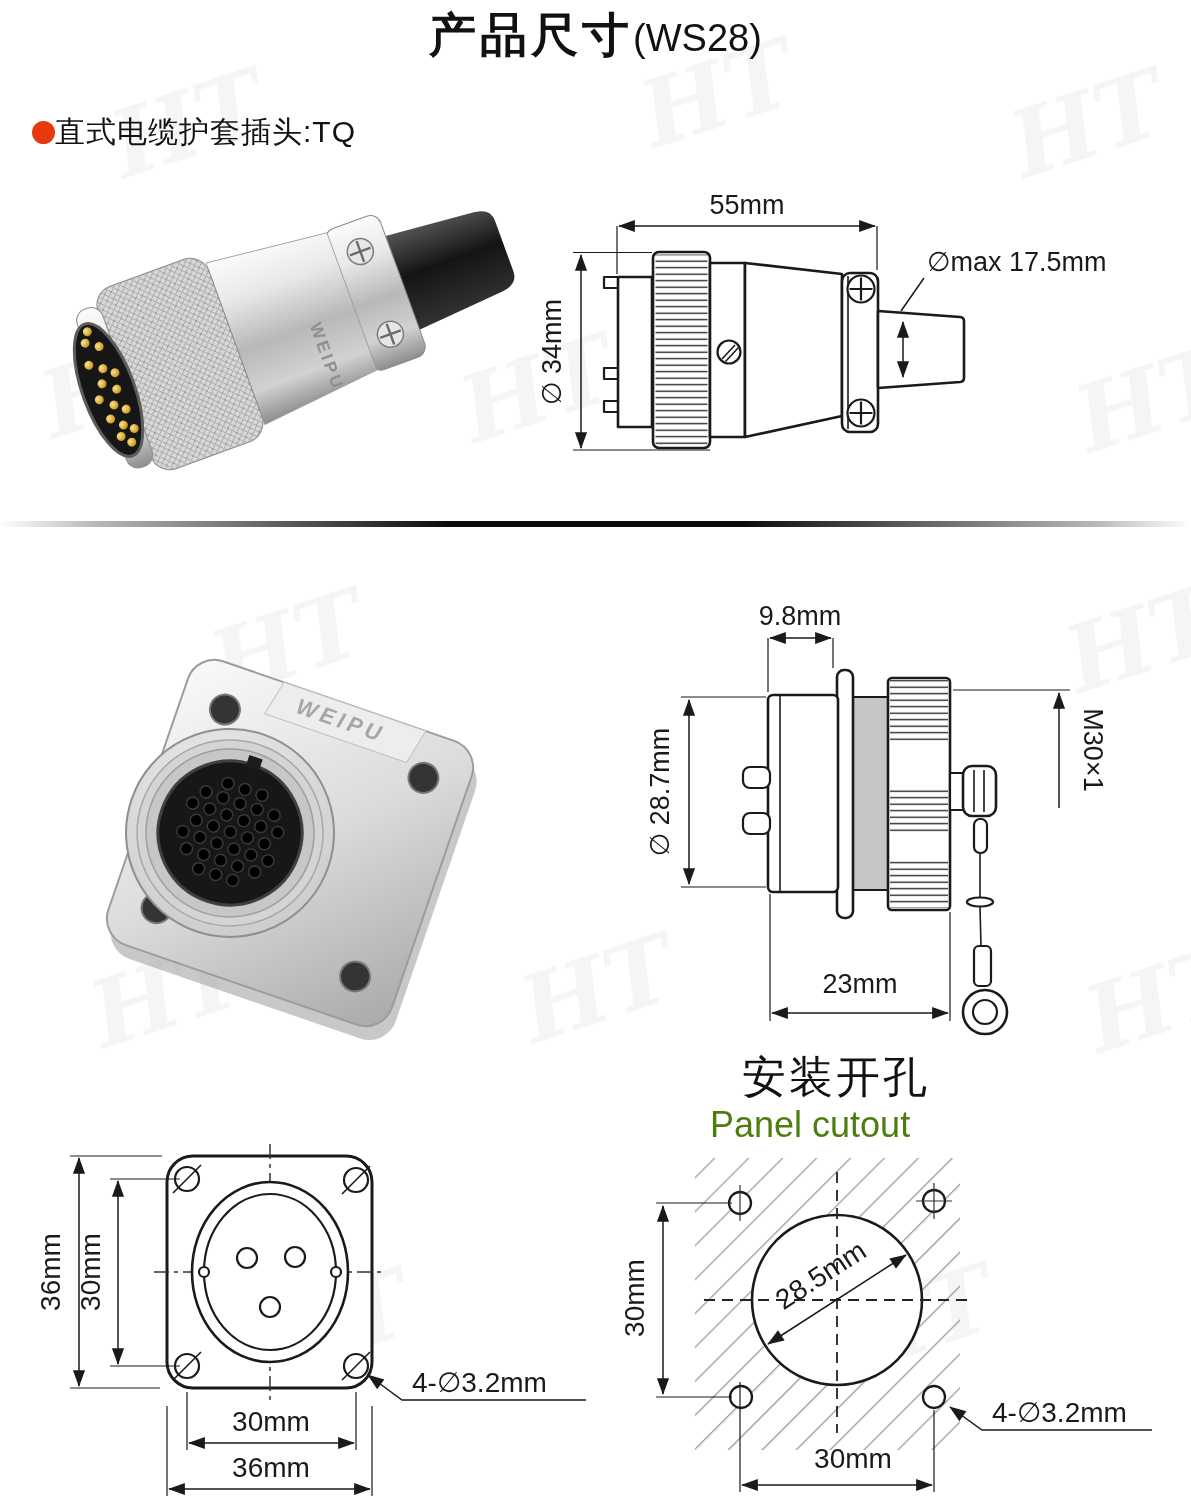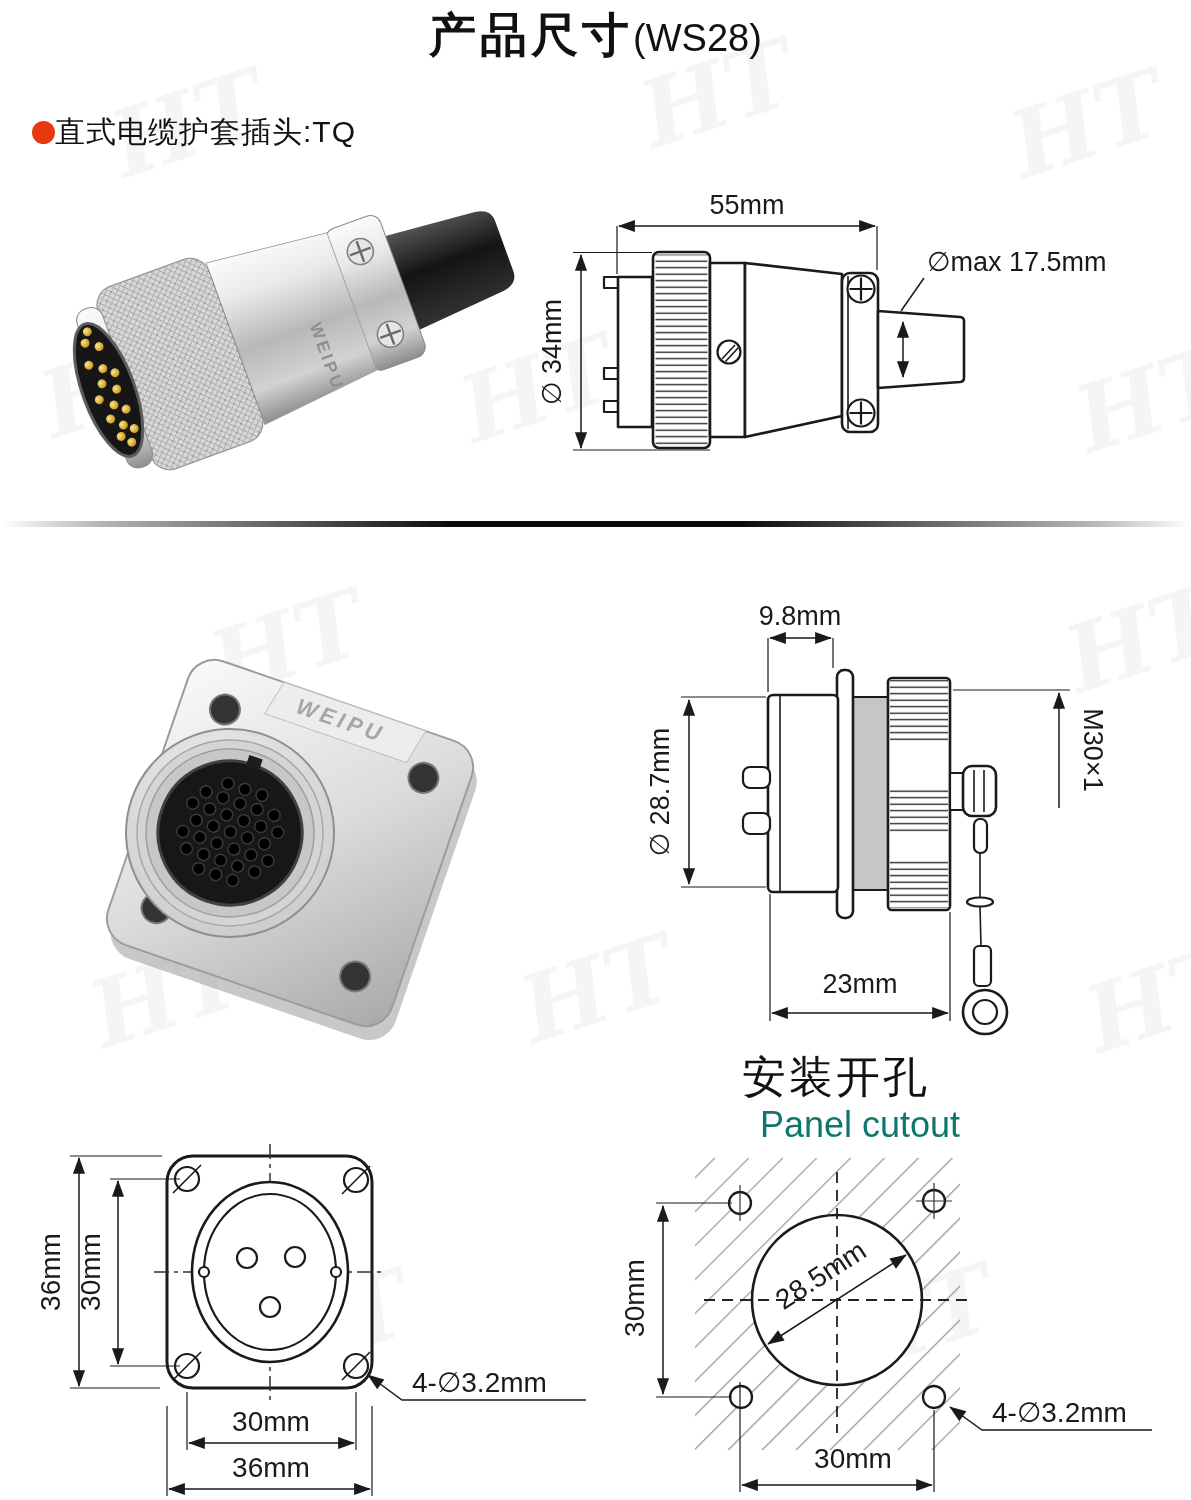--- a/index.html
+++ b/index.html
@@ -17,21 +17,21 @@
   .sec-header{position:absolute;left:32px;display:flex;align-items:center;}
   .dot{width:23px;height:23px;border-radius:50%;background:#e8380d;flex:0 0 auto;}
   .sec-label{font-size:30px;font-weight:500;color:#111;letter-spacing:1px;}
   
   .divider{
     position:absolute;left:0;top:521px;width:1191px;height:6px;border-radius:3px;
     background:linear-gradient(to right,rgba(0,0,0,0) 0%,rgba(0,0,0,0.28) 8%,#0a0a0a 38%,#0a0a0a 62%,rgba(0,0,0,0.28) 92%,rgba(0,0,0,0) 100%);
   }
   
   .cutout-zh{position:absolute;left:716px;top:1048px;width:240px;text-align:center;font-size:44px;font-weight:500;color:#111;letter-spacing:3px;}
-  .cutout-en{position:absolute;left:710px;top:1104px;width:300px;text-align:center;font-size:36px;font-weight:400;color:#0f766e;}
+  .cutout-en{position:absolute;left:710px;top:1104px;width:300px;font-size:36px;font-weight:400;color:#4d7c0f;}
   
   .wm{position:absolute;font-family:"DejaVu Serif","Liberation Serif",serif;
       font-style:italic;font-weight:bold;font-size:92px;color:rgba(110,110,110,0.07);
       transform:rotate(-18deg);pointer-events:none;user-select:none;}
   
   svg{overflow:visible;}
   .ol{stroke:#1a1a1a;stroke-width:2.6;fill:#ffffff;stroke-linejoin:round;}
   .ol2{stroke:#1a1a1a;stroke-width:2.2;fill:#ffffff;stroke-linejoin:round;}
   .dim{stroke:#1a1a1a;stroke-width:1.5;fill:none;}
   .ext{stroke:#1a1a1a;stroke-width:1.2;fill:none;}

